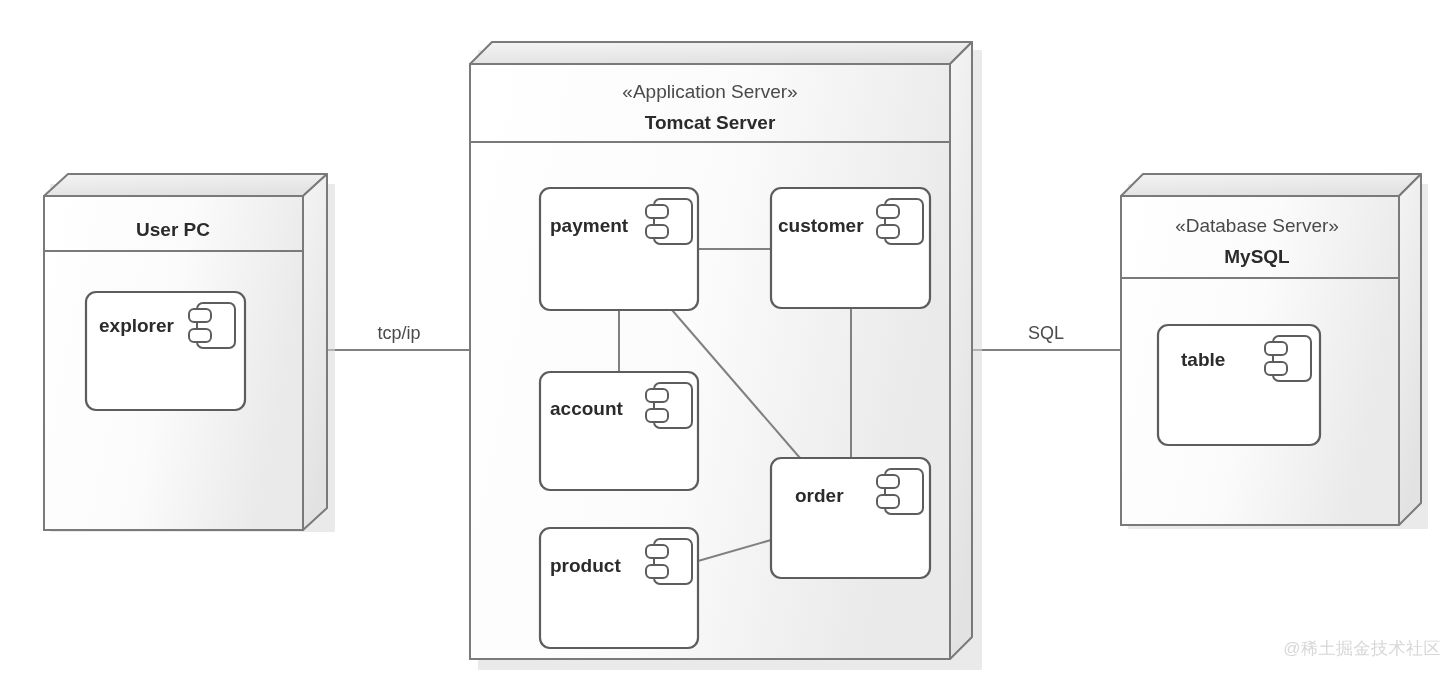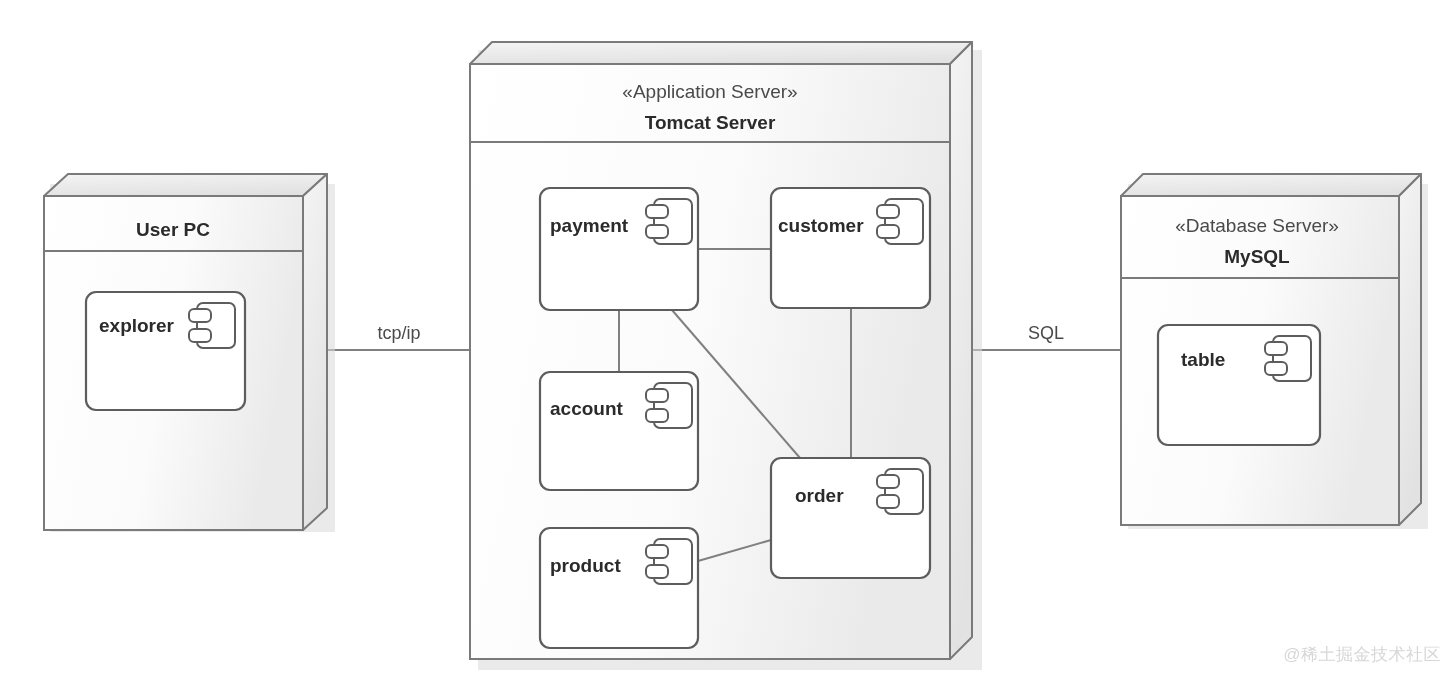--- a/index.html
+++ b/index.html
@@ -85,21 +85,21 @@
   }
   .t-linklabel {
     font-family: "Liberation Sans", "DejaVu Sans", sans-serif;
     font-size: 18px;
     fill: #4a4a4a;
     text-anchor: middle;
   }
   .watermark {
     position: absolute;
     right: 14px;
-    bottom: 10px;
+    bottom: 16px;
     font-family: "Liberation Sans", "DejaVu Sans", sans-serif;
     font-size: 17px;
     color: #d7d7d7;
     letter-spacing: .5px;
     user-select: none;
   }
 </style>
 </head>
 <body>
 

